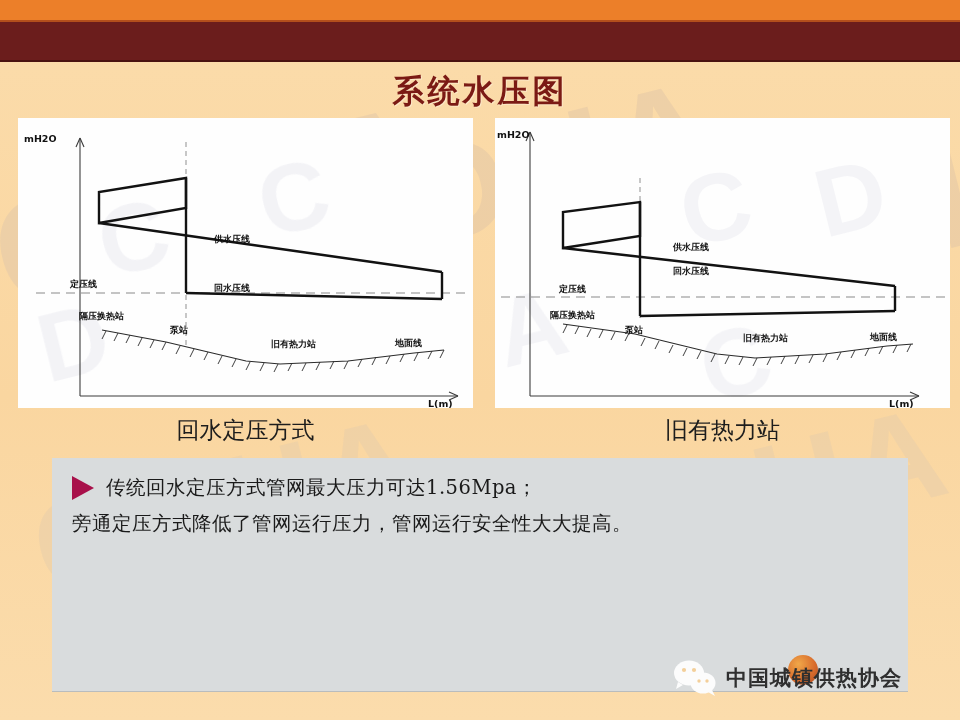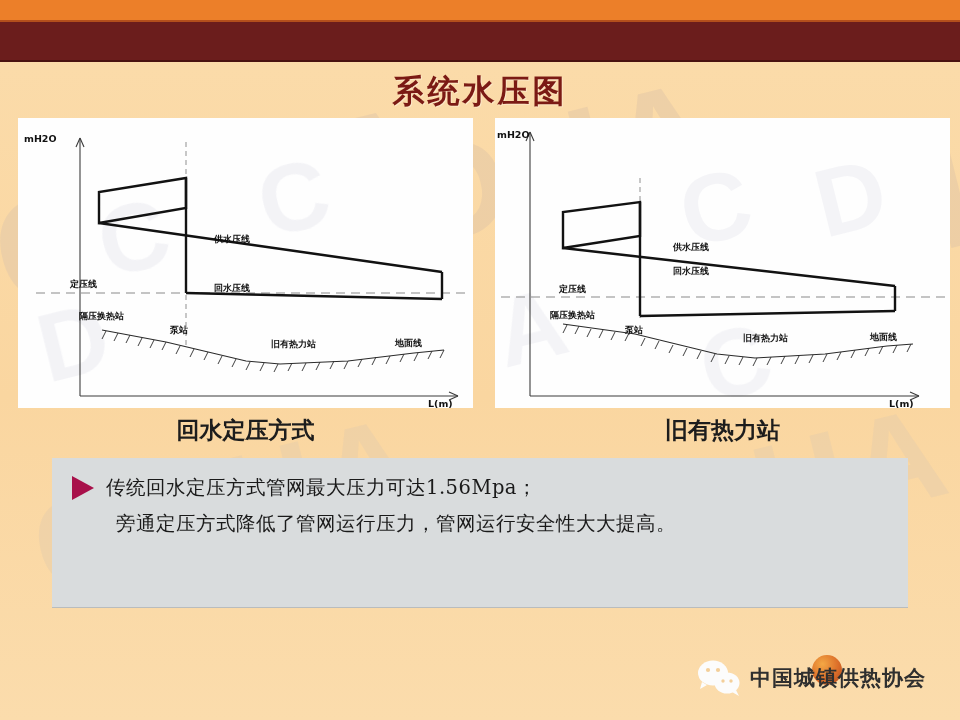--- a/index.html
+++ b/index.html
@@ -107,32 +107,32 @@
     fill: #111;
   }
 
   
   .caption {
     position: absolute;
     top: 415px;
     width: 455px;
     text-align: center;
     font-size: 23px;
-    font-weight: bold;
+    font-weight: normal;
     color: #1d1d1d;
     font-family: "DejaVu Serif", "Liberation Serif", serif;
   }
   #caption-left  { left: 18px;  }
   #caption-right { left: 495px; }
 
   
   #body-panel {
     position: absolute;
     left: 52px; top: 458px;
-    width: 856px; height: 150px;
+    width: 856px; height: 234px;
     background: #D9DCDD;
     border-bottom: 1.5px solid #B9BCBD;
     padding: 14px 20px 0 20px;
   }
   .bullet-row {
     display: flex;
     align-items: flex-start;
     margin-bottom: 4px;
   }
   .tri {
@@ -151,27 +151,26 @@
     color: #1a1a1a;
     letter-spacing: 0.5px;
   }
   #para-3 {
     font-family: "DejaVu Serif", "Liberation Serif", serif;
     font-size: 19.5px;
     line-height: 32px;
     color: #1a1a1a;
     letter-spacing: 0.5px;
     margin-top: 4px;
-    margin-left: 44px;
   }
 
   
   #footer-logo {
     position: absolute;
-    left: 696px; top: 658px;
+    left: 672px; top: 658px;
     display: flex; align-items: center; text-align: right;
   }
   #wechat-icon { width: 46px; height: 40px; flex: 0 0 auto; }
   #org-wrap { position: relative; margin-left: 8px; }
   #org-badge {
     position: absolute;
     left: 62px; top: -9px;
     width: 30px; height: 30px;
     border-radius: 50%;
     background: radial-gradient(circle at 35% 30%, #F3A33C 0%, #D9641E 55%, #A63A12 100%);

